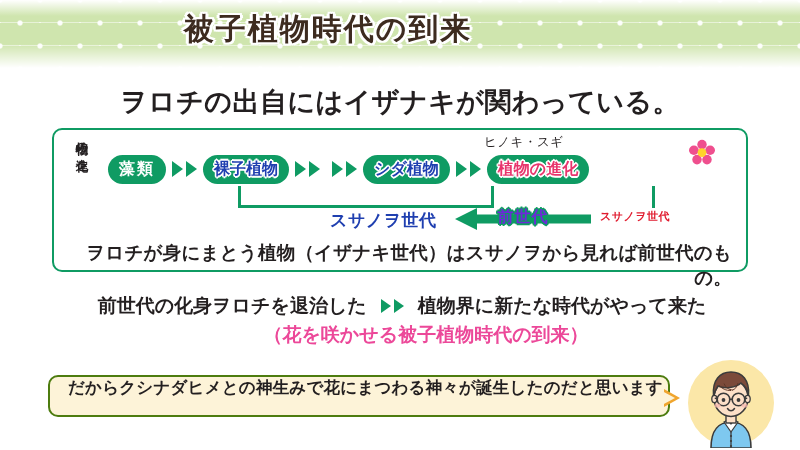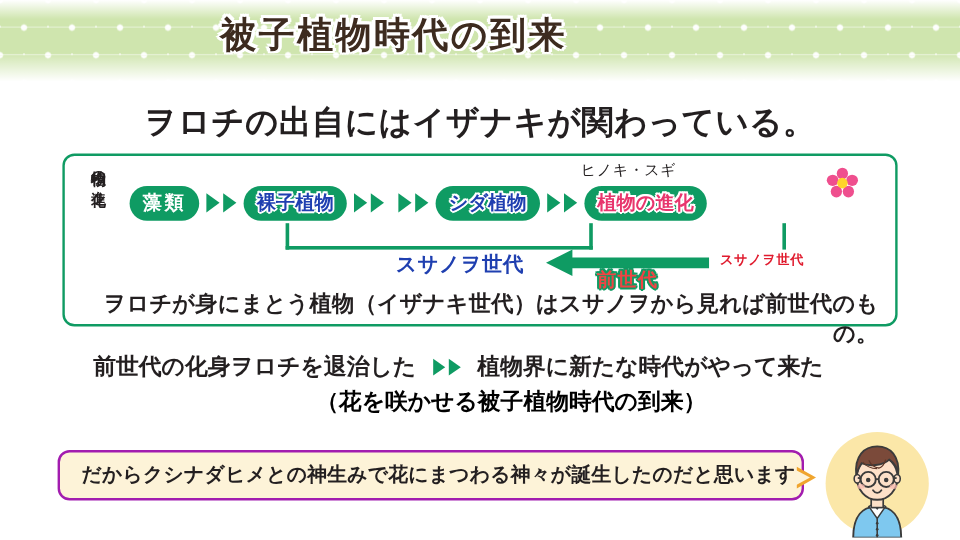--- a/index.html
+++ b/index.html
@@ -200,27 +200,26 @@
     left: 455px; top: 205px;
     width: 136px; height: 28px;
   }
   #prev-gen-label {
     position: absolute;
     left: 455px; top: 207px;
     width: 136px;
     text-align: center;
     font-size: 16px;
     font-weight: bold;
-    color: #ef4444;
+    color: #6d28d9;
     letter-spacing: 1px;
     text-shadow: -1.2px -1.2px 0 #0f9b63, 1.2px -1.2px 0 #0f9b63,
                  -1.2px  1.2px 0 #0f9b63, 1.2px  1.2px 0 #0f9b63,
                  -1.6px 0 0 #0f9b63, 1.6px 0 0 #0f9b63,
                   0 -1.6px 0 #0f9b63, 0 1.6px 0 #0f9b63;
-    margin-top: 16px;
   }
 
   
   #box-conclusion {
     position: absolute;
     left: 52px; top: 240px;
     width: 680px;
     text-align: right;
     font-size: 18.5px;
     font-weight: bold;
@@ -233,45 +232,45 @@
     position: absolute;
     left: 0; top: 293px;
     width: 764px;
     display: flex;
     align-items: center;
     justify-content: center;
     gap: 8px;
     font-size: 19px;
     font-weight: bold;
     color: #231f20;
+    padding-left: 20px;
   }
   #result-line .tri-right { border-left-width: 10px; border-top-width: 7px; border-bottom-width: 7px; }
   #result-paren {
     position: absolute;
     left: 0; top: 322px;
     width: 800px;
     text-align: center;
     font-size: 19px;
     font-weight: bold;
-    color: #000000;
+    color: #ec4899;
     padding-left: 52px;
     box-sizing: border-box;
   }
 
   
   #speech-bubble {
     position: absolute;
     left: 48px; top: 375px;
     width: 622px; height: 42px;
     background: #fdf3d8;
-    border: 2px solid #a21caf;
+    border: 2px solid #4d7c0f;
     border-radius: 10px;
     box-sizing: border-box;
     display: flex;
-    align-items: center;
   }
   #speech-text {
     padding-left: 18px;
     font-size: 16.5px;
     font-weight: bold;
     color: #231f20;
     letter-spacing: 0.2px;
     white-space: nowrap;
   }
   #bubble-tail {

